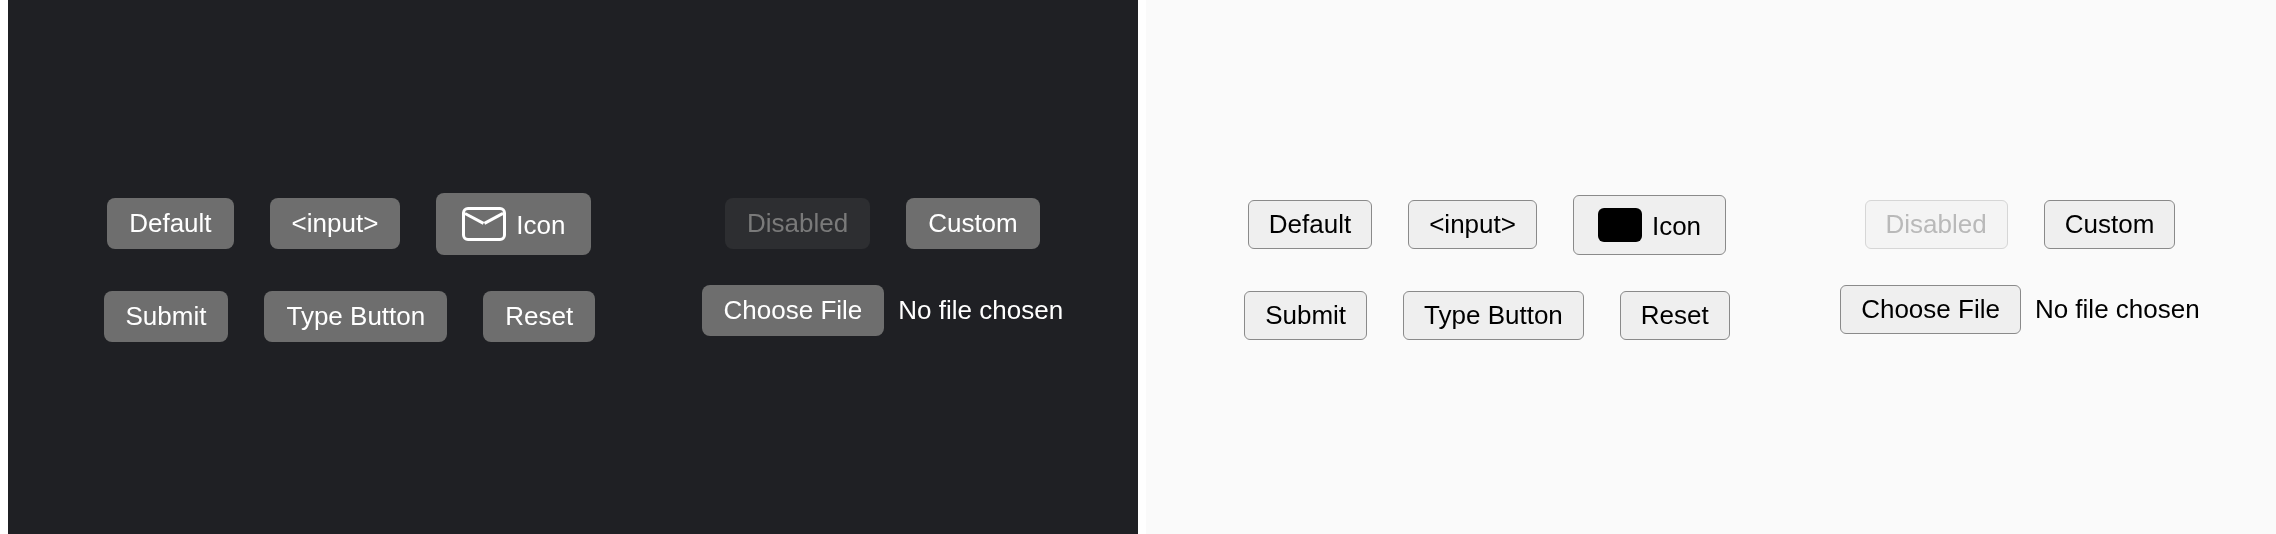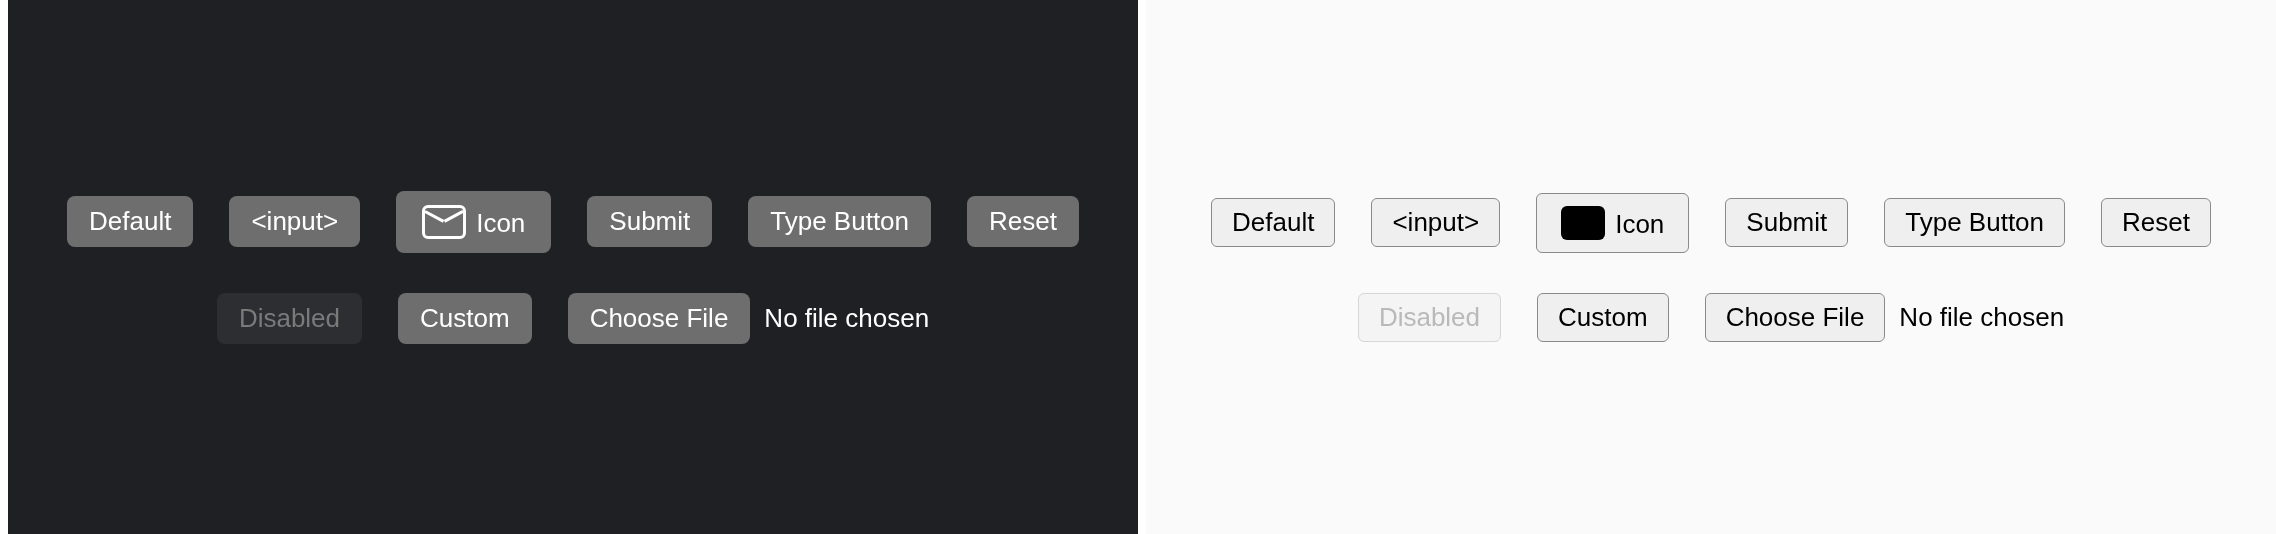--- a/index.html
+++ b/index.html
@@ -1,18 +1,18 @@
 <!DOCTYPE html>
 <html><head>
   <meta charset="utf-8">
   <style>
     * { box-sizing: border-box; margin: 0; padding: 0; }
     html, body { width: 2276px; height: 534px; font-family: Arial, Helvetica, sans-serif; overflow: hidden; }
     .container { display: flex; width: 100%; height: 100%; }
-    .panel { flex: 1; display: flex; flex-direction: column; align-items: center; justify-content: center; gap: 40px; padding: 52px; margin-left: 8px; }
+    .panel { flex: 1; display: flex; align-items: center; justify-content: center; gap: 40px; padding: 52px; margin-left: 8px; }
     .panel.dark { background: #1f2024; color: #ffffff; }
     .panel.light { background: #fafafa; color: #000000; }
     .row { display: flex; align-items: center; flex-wrap: wrap; gap: 36px; justify-content: center; }
 
     
     .dark button.btn, .dark input.btn {
       background: #6e6e6e;
       color: #ffffff;
       border: none;
       border-radius: 8px;

